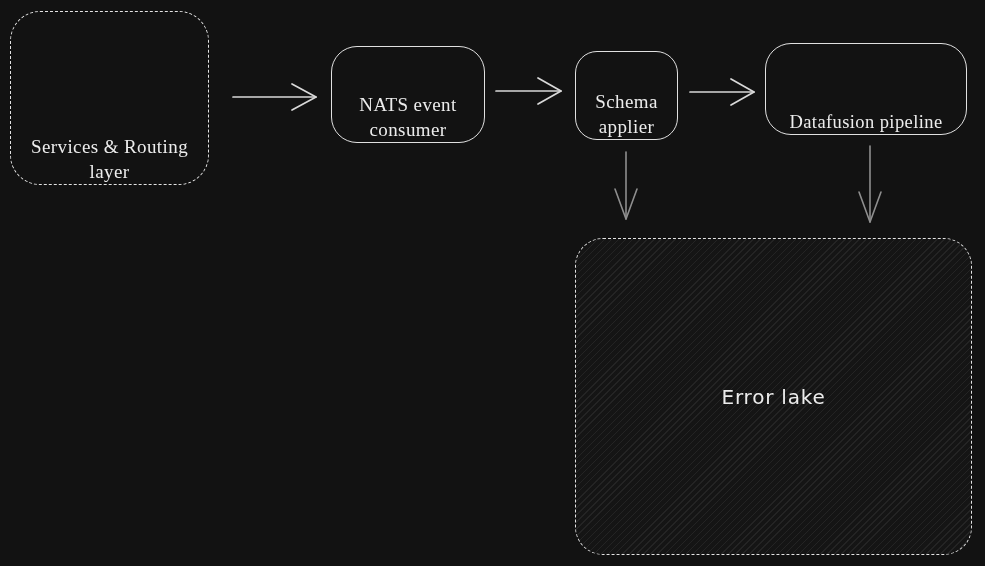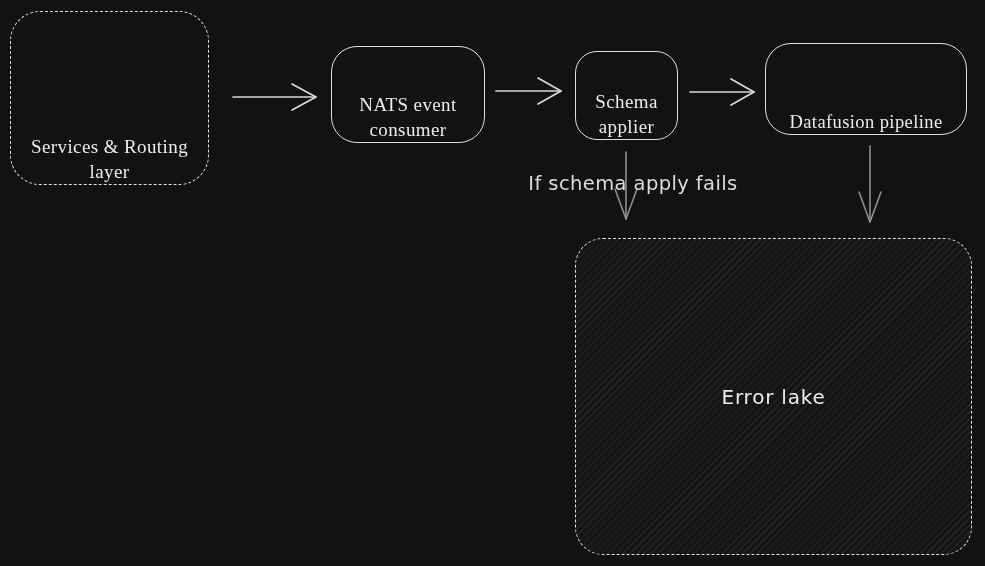--- a/index.html
+++ b/index.html
@@ -141,21 +141,20 @@
 
   <div class="node solid-box node-schema">
     <div class="label">Schema
 applier</div>
   </div>
 
   <div class="node solid-box node-datafusion">
     <div class="label">Datafusion pipeline</div>
   </div>
 
-  <div class="edge-label">If schema apply fails</div>
 
   <div class="lakes-box">
     <div class="lake-half lake-error">
       <div class="label">Error lake</div>
     </div>
   </div>
 
 </div>
 
 </body></html>

